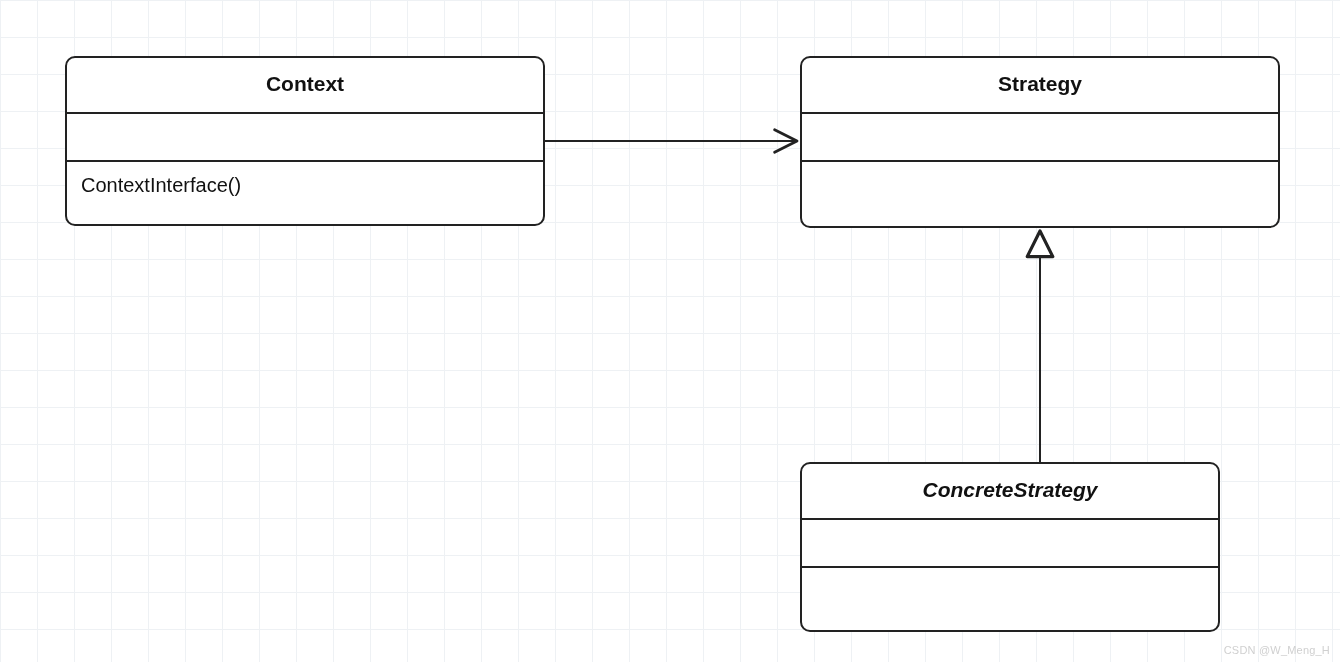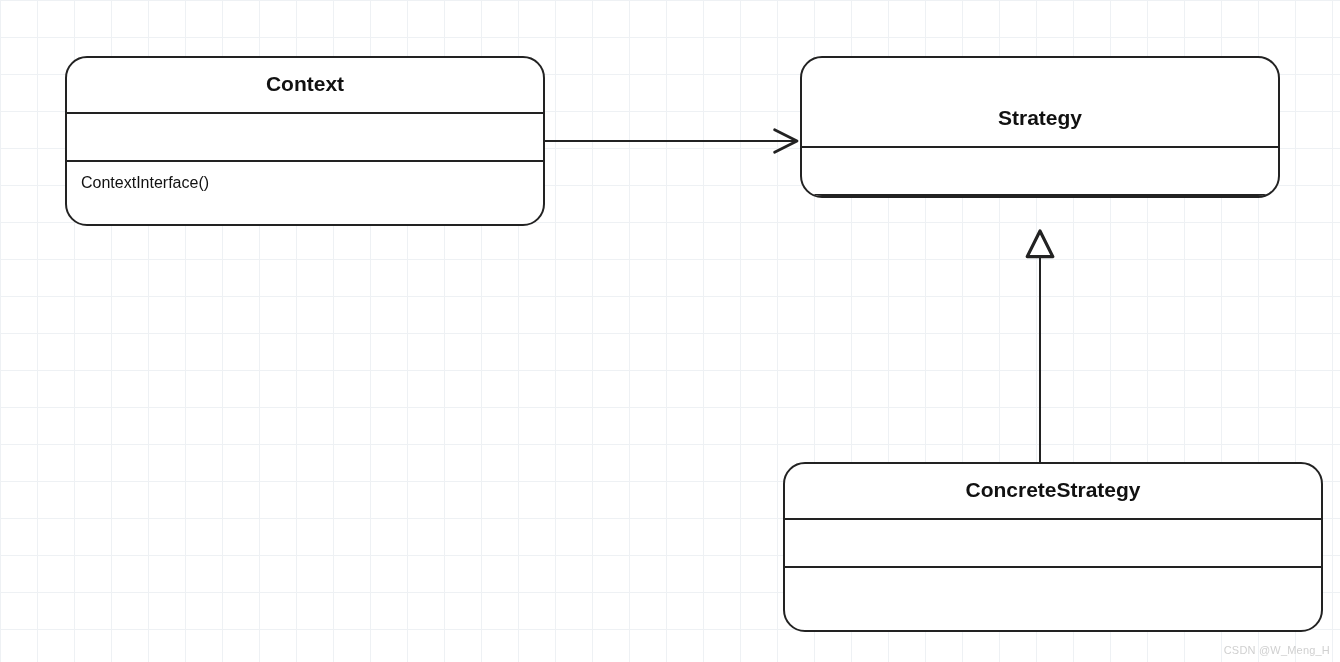--- a/index.html
+++ b/index.html
@@ -17,41 +17,41 @@
       background-image:
         linear-gradient(to right, #eef1f4 1px, transparent 1px),
         linear-gradient(to bottom, #eef1f4 1px, transparent 1px);
       background-size: 37px 37px;
       background-position: 0 0;
     }
     .uml-class {
       position: absolute;
       background: #fff;
       border: 2px solid #222;
-      border-radius: 22px;
+      border-radius: 10px;
       display: flex;
       flex-direction: column;
       overflow: hidden;
     }
     .uml-title {
       font-weight: 700;
       font-size: 21px;
       text-align: center;
       padding: 14px 8px 16px;
       border-bottom: 2px solid #222;
       color: #111;
     }
     .uml-attrs {
       min-height: 48px;
       border-bottom: 2px solid #222;
     }
     .uml-ops {
       min-height: 44px;
       padding: 12px 14px;
-      font-size: 16px;
+      font-size: 20px;
       color: #111;
     }
     .connectors { position: absolute; inset: 0; pointer-events: none; }
     .watermark {
       position: absolute;
       right: 10px;
       bottom: 6px;
       color: #d0d0d0;
       font-size: 11px;
       letter-spacing: .2px;
@@ -76,24 +76,24 @@
   <line x1="545" y1="141" x2="797" y2="141" stroke="#222" stroke-width="2" marker-end="url(#arrow-open)"></line>
   <line x1="1040" y1="462" x2="1040" y2="231" stroke="#222" stroke-width="2" marker-end="url(#arrow-hollow)"></line>
 </svg>
 
 <div class="uml-class" style="left:65px; top:56px; width:480px; height:170px;">
   <div class="uml-title">Context</div>
   <div class="uml-attrs"></div>
   <div class="uml-ops">ContextInterface()</div>
 </div>
 
-<div class="uml-class" style="left:800px; top:56px; width:480px; height:142px;justify-content:flex-end;">
+<div class="uml-class" style="left:800px; top:56px; width:480px; height:172px;">
   <div class="uml-title">Strategy</div>
   <div class="uml-attrs"></div>
 </div>
 
-<div class="uml-class" style="left:783px; top:462px; width:540px; height:170px;">
+<div class="uml-class" style="left:800px; top:462px; width:420px; height:170px;font-style:italic;">
   <div class="uml-title">ConcreteStrategy</div>
   <div class="uml-attrs"></div>
   <div class="uml-ops"></div>
 </div>
 
 <div class="watermark">CSDN @W_Meng_H</div>
 
 </body></html>

